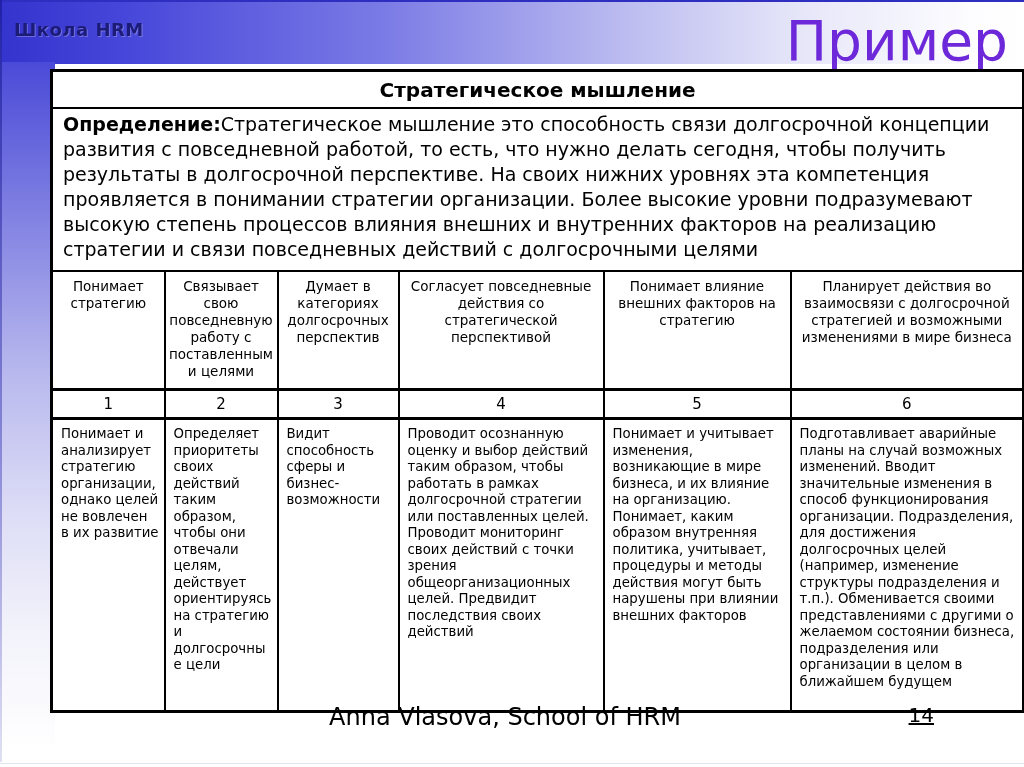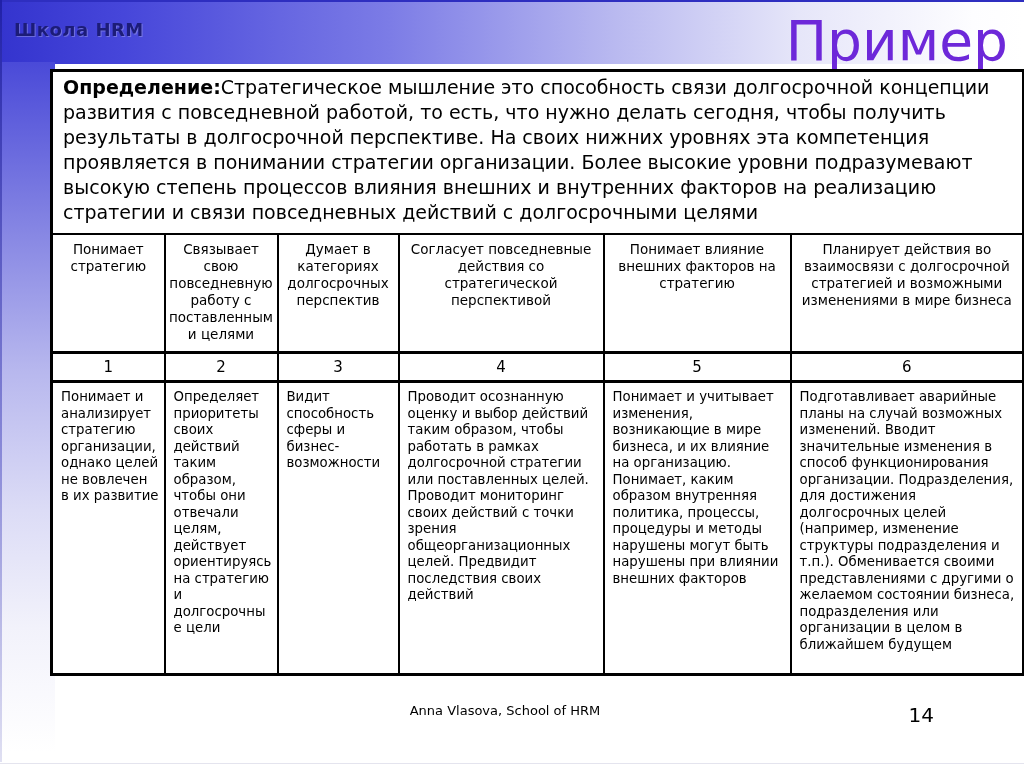--- a/index.html
+++ b/index.html
@@ -52,24 +52,24 @@
     height:22px; text-align:center; vertical-align:middle;
     font-size:15px; padding:2px; border-bottom-width:3px;
   }
   tr.body-row td {
     height:278px; vertical-align:top; text-align:left;
     padding:6px 5px 6px 8px; font-size:13.3px; line-height:16.5px;
     overflow-wrap:anywhere;
   }
   .footer {
     position:absolute; top:703px; left:0; width:1010px;
-    text-align:center; font-size:13px; color:#000;
+    text-align:center; font-size:24px; color:#000;
   }
   .page-num {
-    position:absolute; top:703px; right:90px; font-size:20px; color:#000;
+    position:absolute; top:703px; right:90px; font-size:20px; color:#000;text-decoration:underline;
   }
   .bottom-line {
     position:absolute; left:0; top:763px; width:1024px; height:1px; background:#e4e4ee;
   }
 </style>
 </head>
 <body>
 
 <div class="slide">
 
@@ -86,20 +86,23 @@
     <colgroup>
       <col style="width:113px">
       <col style="width:113px">
       <col style="width:121px">
       <col style="width:205px">
       <col style="width:187px">
       <col style="width:233px">
     </colgroup>
     <tbody>
       <tr>
+        <td colspan="6" class="t-title">Стратегическое мышление</td>
+      </tr>
+      <tr>
         <td colspan="6" class="t-def">
           <span class="def-label">Определение:</span><span>Стратегическое мышление это способность связи долгосрочной концепции развития с повседневной работой, то есть, что нужно делать сегодня, чтобы получить результаты в долгосрочной перспективе. На своих нижних уровнях эта компетенция проявляется в понимании стратегии организации. Более высокие уровни подразумевают высокую степень процессов влияния внешних и внутренних факторов на реализацию стратегии и связи повседневных действий с долгосрочными целями</span>
         </td>
       </tr>
       <tr class="hdr-row">
         <td>Понимает стратегию</td>
         <td>Связывает свою повседневную работу с поставленными целями</td>
         <td>Думает в категориях долгосрочных перспектив</td>
         <td>Согласует повседневные действия со стратегической перспективой</td>
         <td>Понимает влияние внешних факторов на стратегию</td>
@@ -111,21 +114,21 @@
         <td>3</td>
         <td>4</td>
         <td>5</td>
         <td>6</td>
       </tr>
       <tr class="body-row">
         <td>Понимает и анализирует стратегию организации, однако целей не вовлечен в их развитие</td>
         <td>Определяет приоритеты своих действий таким образом, чтобы они отвечали целям, действует ориентируясь на стратегию и долгосрочные цели</td>
         <td>Видит способность сферы и бизнес-возможности</td>
         <td>Проводит осознанную оценку и выбор действий таким образом, чтобы работать в рамках долгосрочной стратегии или поставленных целей. Проводит мониторинг своих действий с точки зрения общеорганизационных целей. Предвидит последствия своих действий</td>
-        <td>Понимает и учитывает изменения, возникающие в мире бизнеса, и их влияние на организацию. Понимает, каким образом внутренняя политика, процессы, процедуры и методы нарушены могут быть нарушены при влиянии внешних факторов</td>
+        <td>Понимает и учитывает изменения, возникающие в мире бизнеса, и их влияние на организацию. Понимает, каким образом внутренняя политика, учитывает, процедуры и методы действия могут быть нарушены при влиянии внешних факторов</td>
         <td>Подготавливает аварийные планы на случай возможных изменений. Вводит значительные изменения в способ функционирования организации. Подразделения, для достижения долгосрочных целей (например, изменение структуры подразделения и т.п.). Обменивается своими представлениями с другими о желаемом состоянии бизнеса, подразделения или организации в целом в ближайшем будущем</td>
       </tr>
     </tbody>
   </table>
 
   <div class="footer">Anna Vlasova, School of HRM</div>
   <span class="page-num">14</span>
   <div class="bottom-line"></div>
 
 </div>

